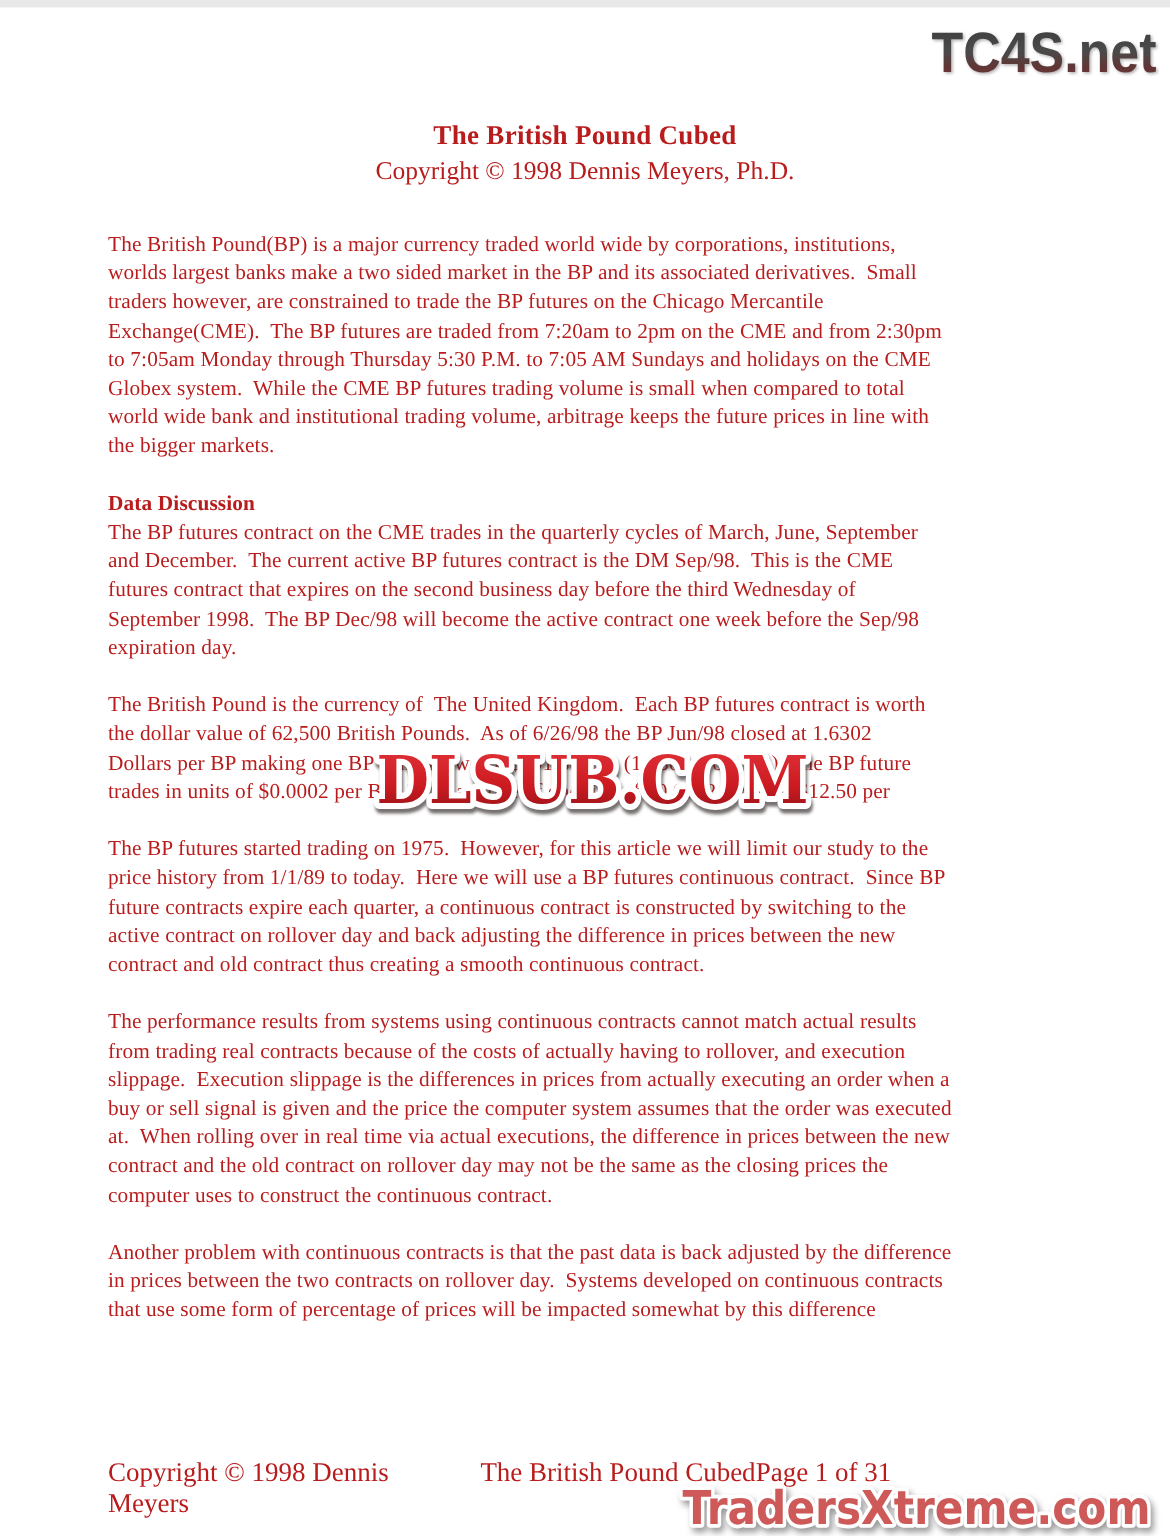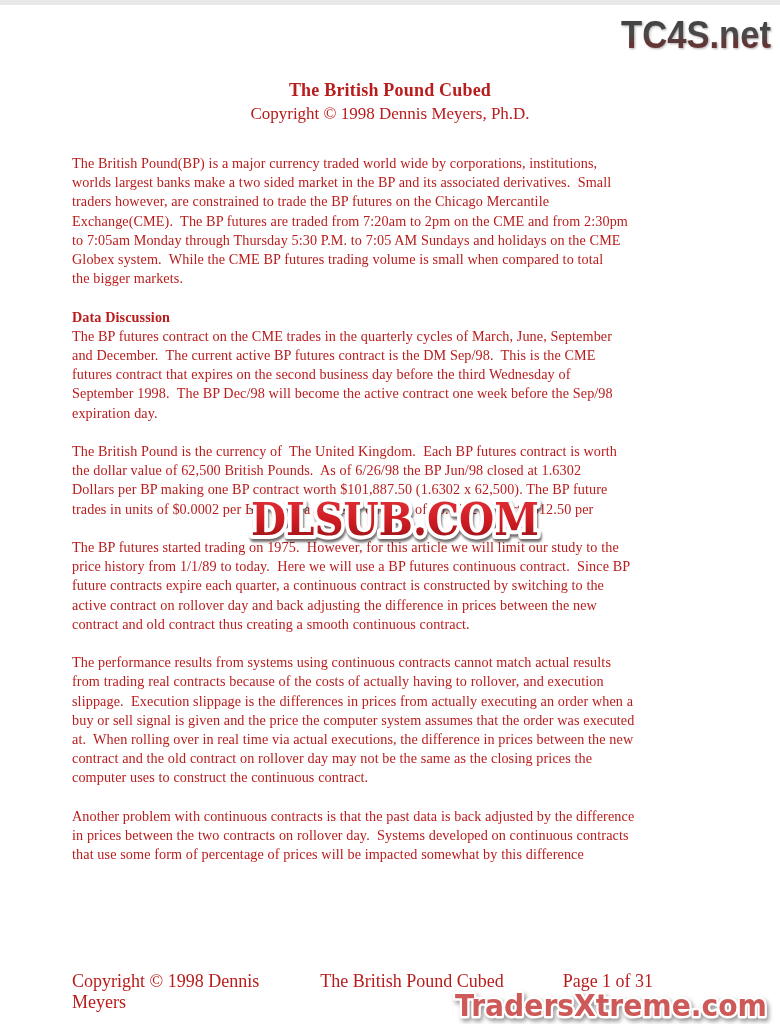--- a/index.html
+++ b/index.html
@@ -30,21 +30,21 @@
   }
   
   .dlsub{position:absolute;left:240px;top:480px;}
   
   .footer{
     position:absolute;left:72px;top:966px;width:640px;
     display:grid;grid-template-columns:1fr auto 1fr;
     font-size:18px;
   }
   .footer .f-center{text-align:center;padding-left:40px;}
-  .footer .f-right{text-align:center;}
+  .footer .f-right{text-align:left;}
   
   .traders{position:absolute;right:4px;top:977px;}
 </style>
 </head>
 <body>
 
 <div class="page">
 
   <div class="tc4s">
     <svg width="160" height="48" viewBox="0 0 160 48">
@@ -66,20 +66,21 @@
   </div>
 
   <div class="body-text" id="doc-body">
       <div class="block">
         <div class="line">The British Pound(BP) is a major currency traded world wide by corporations, institutions,</div>
         <div class="line">worlds largest banks make a two sided market in the BP and its associated derivatives.  Small</div>
         <div class="line">traders however, are constrained to trade the BP futures on the Chicago Mercantile</div>
         <div class="line">Exchange(CME).  The BP futures are traded from 7:20am to 2pm on the CME and from 2:30pm</div>
         <div class="line">to 7:05am Monday through Thursday 5:30 P.M. to 7:05 AM Sundays and holidays on the CME</div>
         <div class="line">Globex system.  While the CME BP futures trading volume is small when compared to total</div>
+        <div class="line">world wide bank and institutional trading volume, arbitrage keeps the future prices in line with</div>
         <div class="line">the bigger markets.</div>
       </div>
       <div class="block heading">
         <div class="line">Data Discussion</div>
       </div>
       <div class="block">
         <div class="line">The BP futures contract on the CME trades in the quarterly cycles of March, June, September</div>
         <div class="line">and December.  The current active BP futures contract is the DM Sep/98.  This is the CME</div>
         <div class="line">futures contract that expires on the second business day before the third Wednesday of</div>
         <div class="line">September 1998.  The BP Dec/98 will become the active contract one week before the Sep/98</div>

